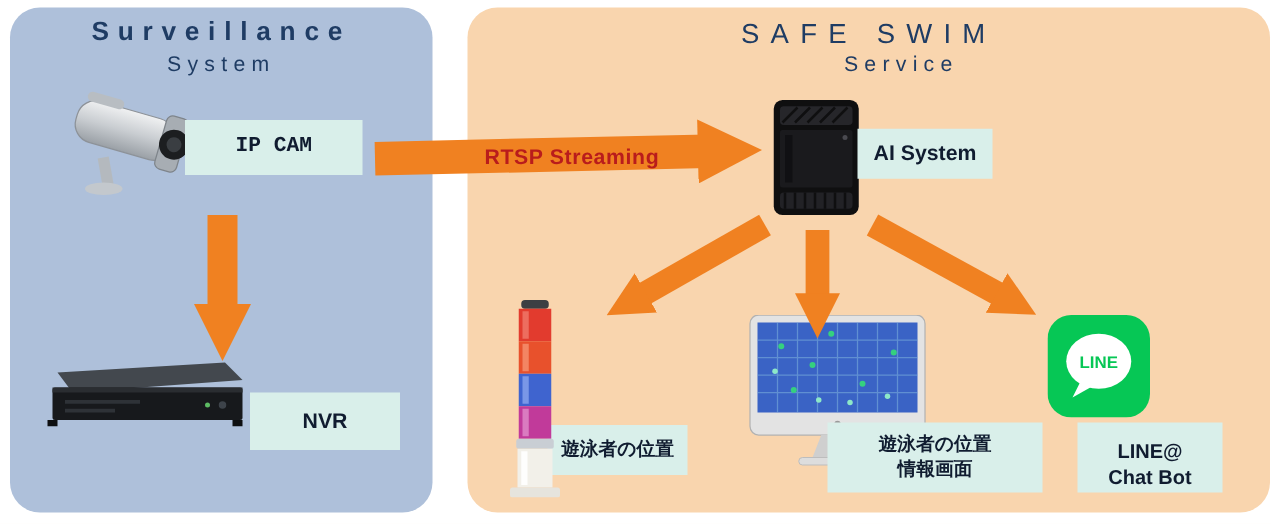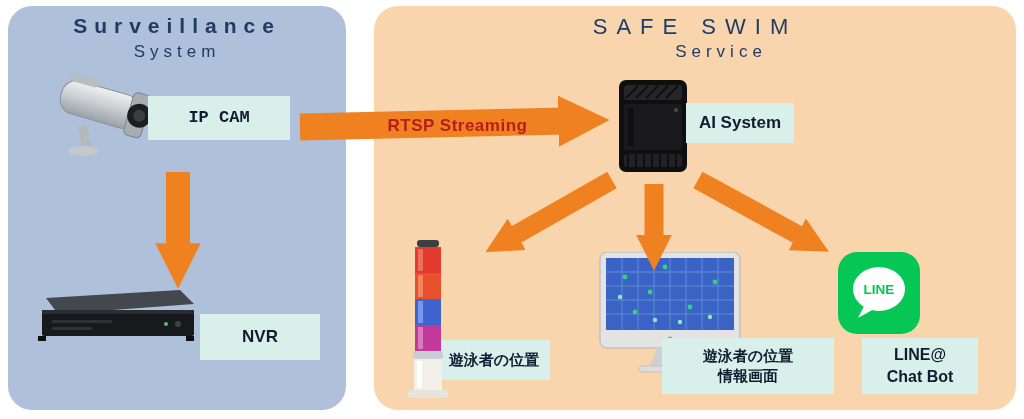--- a/index.html
+++ b/index.html
@@ -157,21 +157,21 @@
 
   <div class="img" style="left:838px;top:252px;width:92px;height:82px;">
     <svg width="82" height="82" viewBox="0 0 82 82">
       <rect width="82" height="82" rx="19" style="fill:var(--line-green,#06C755)"></rect>
       <ellipse cx="41" cy="37" rx="26" ry="22" fill="#ffffff"></ellipse>
       <path d="M26 54 L20 66 L36 57 Z" fill="#ffffff"></path>
       <text x="41" y="42" text-anchor="middle" font-size="13.5" font-weight="bold" style="fill:var(--line-green,#06C755)" font-family="Liberation Sans, sans-serif">LINE</text>
     </svg>
   </div>
 
-  <div class="label-box" style="left:862px;top:338px;width:116px;height:56px;font-size:16px;">
+  <div class="label-box" style="left:862px;top:338px;width:116px;height:56px;font-size:16px;justify-content:flex-end;">
     <span>LINE@</span>
     <span>Chat Bot</span>
   </div>
 
   <svg id="arrow-layer" width="1024" height="419" viewBox="0 0 1024 419">
     <defs>
       <marker id="ah" viewBox="0 0 10 10" refX="1.5" refY="5" markerWidth="1.9" markerHeight="1.9" orient="auto">
         <path d="M0,0 L10,5 L0,10 Z"></path>
       </marker>
     </defs>

